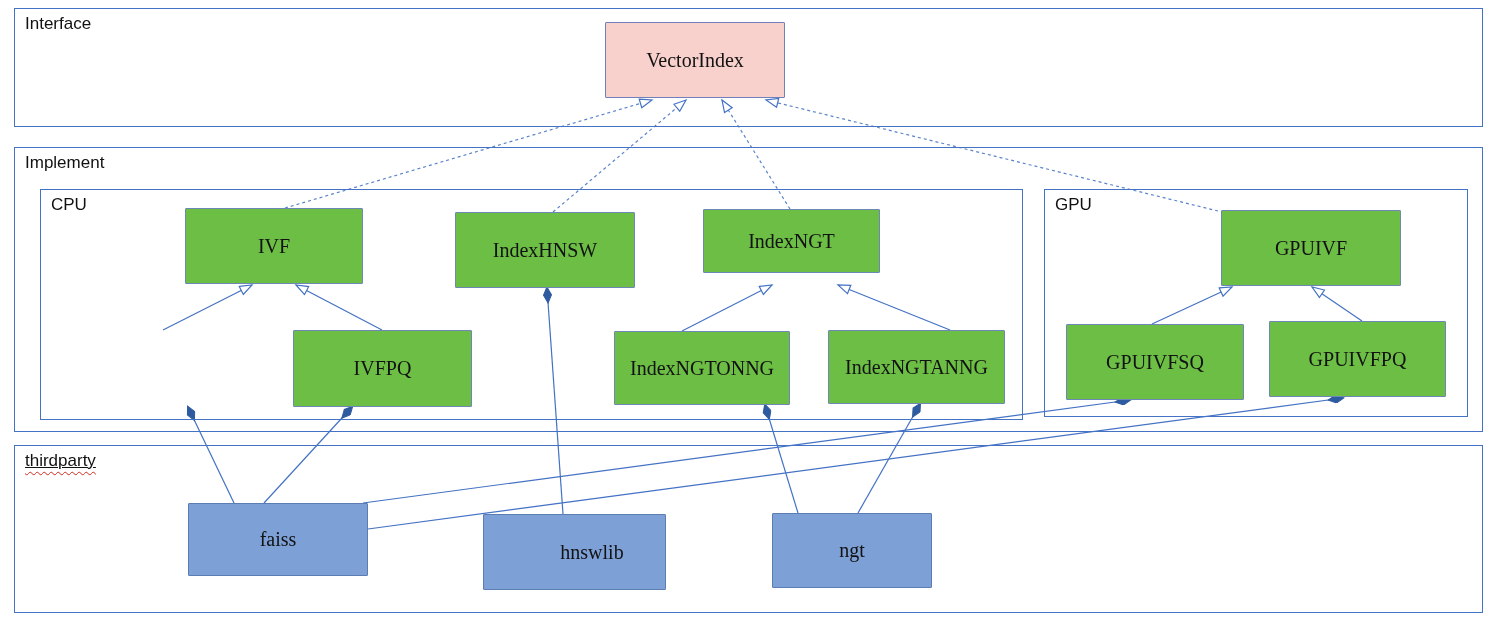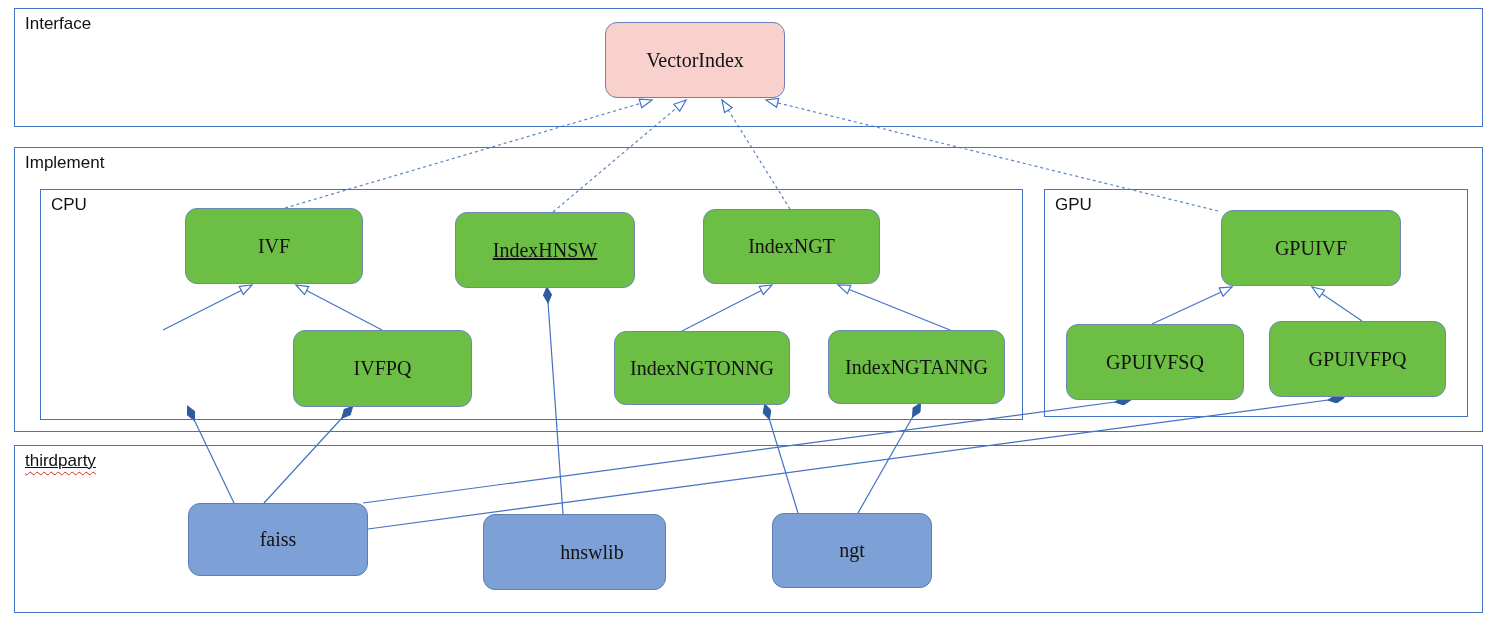--- a/index.html
+++ b/index.html
@@ -27,21 +27,21 @@
   .container-label.spell{text-decoration:underline;}
   .container-label.spell > span{
     text-decoration:underline wavy #d22a1e;
     text-underline-offset:5px;
     text-decoration-thickness:1px;
   }
   .node{
     position:absolute;
     box-sizing:border-box;
     border:1.5px solid #6e88b5;
-    border-radius:12px;
+    border-radius:1px;
     display:flex;align-items:center;justify-content:center;
     font-family:"Liberation Serif",serif;
     font-size:20px;
     color:#121212;
     text-align:center;
   }
   .node.interface{background:#f8d0cc;border-color:#7080b8;}
   .node.class{background:#6cbe45;border-color:#6e88b5;}
   .node.library{background:#7da0d6;border-color:#5b7db1;}
   #edges{
@@ -96,24 +96,24 @@
     </div>
     <div class="container" style="left: 14px; top: 445px; width: 1469px; height: 168px;">
       <div class="container-label spell"><span>thirdparty</span></div>
     </div>
     <div class="node interface" style="left: 605px; top: 22px; width: 180px; height: 76px;">
       <span>VectorIndex</span>
     </div>
     <div class="node class" style="left: 185px; top: 208px; width: 178px; height: 76px;">
       <span>IVF</span>
     </div>
-    <div class="node class" style="left: 455px; top: 212px; width: 180px; height: 76px; text-decoration: underline;">
+    <div class="node class" style="left: 455px; top: 212px; width: 180px; height: 76px;">
       <span>IndexHNSW</span>
     </div>
-    <div class="node class" style="left: 703px; top: 209px; width: 177px; height: 75px; text-align: right;">
+    <div class="node class" style="left: 703px; top: 209px; width: 177px; height: 64px; text-align: right;">
       <span>IndexNGT</span>
     </div>
     <div class="node class" style="left: 293px; top: 330px; width: 179px; height: 77px;">
       <span>IVFPQ</span>
     </div>
     <div class="node class" style="left: 614px; top: 331px; width: 176px; height: 74px;">
       <span>IndexNGTONNG</span>
     </div>
     <div class="node class" style="left: 828px; top: 330px; width: 177px; height: 74px;">
       <span>IndexNGTANNG</span>

